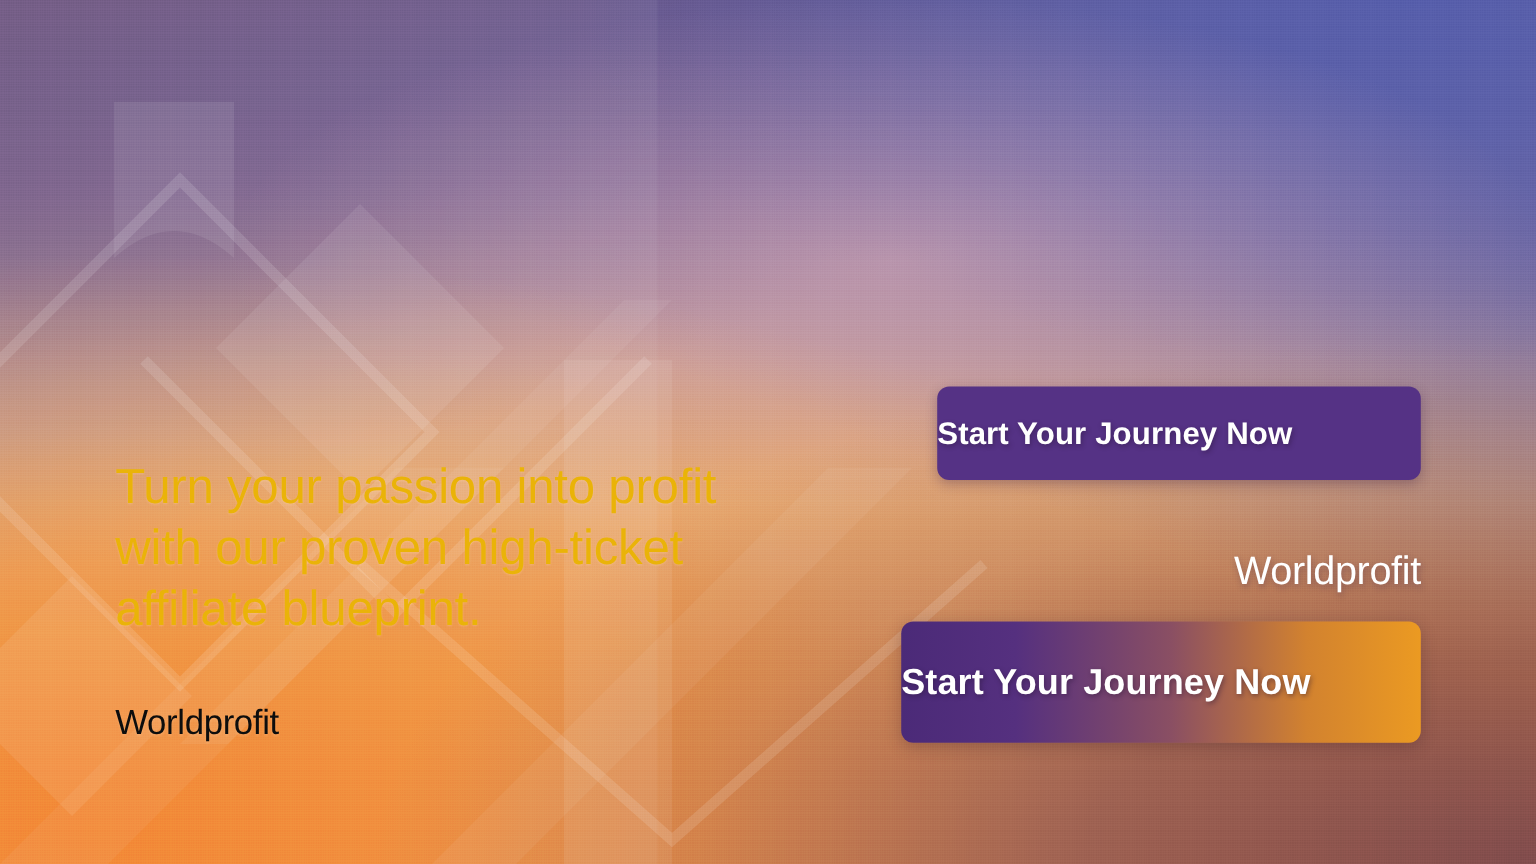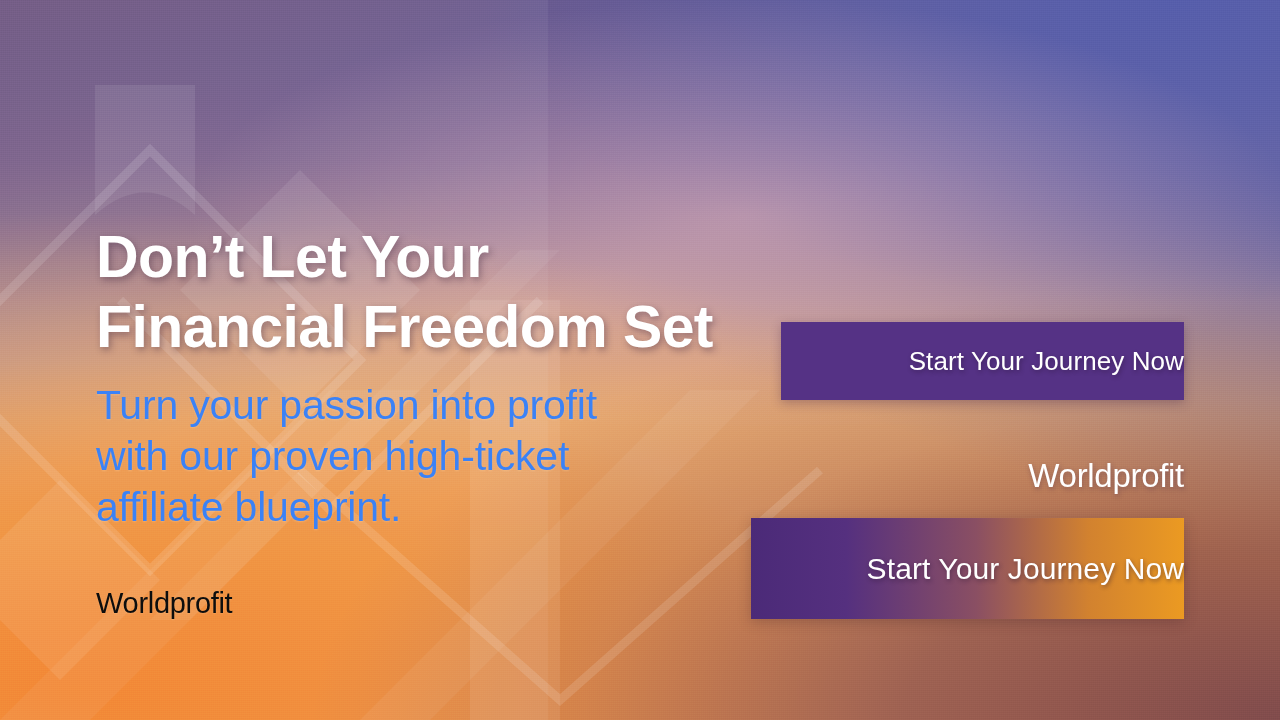--- a/index.html
+++ b/index.html
@@ -112,43 +112,44 @@
     line-height: 70px;
     letter-spacing: -0.6px;
     text-shadow: 2px 3px 7px rgba(60,35,60,0.40);
     white-space: pre-line;
   }
   .subcopy {
     position: absolute;
     left: 96px;
     top: 340px;
     width: 600px;
-    color: #3b82f6;
+    color: #eab308;
     font-size: 41px;
     font-weight: normal;
     line-height: 51px;
     letter-spacing: -0.2px;
     text-shadow: 0 1px 2px rgba(255,210,160,0.35);
     white-space: pre-line;
     margin-top: 40px;
   }
 
   
   .btn {
     position: absolute;
     display: flex;
     align-items: center;
-    justify-content: flex-end;
+    justify-content: flex-start;
     color: #ffffff;
-    font-weight: normal;
+    font-weight: bold;
     letter-spacing: 0.1px;
     text-shadow: 1px 2px 4px rgba(40,20,50,0.45);
     box-sizing: border-box;
     cursor: pointer;
     user-select: none;
+    border-radius: 10px;
   }
   #btn-primary {
     left: 781px;
     top: 322px;
     width: 403px;
     height: 78px;
     font-size: 26px;
     background: #553285;
     box-shadow: 0 3px 10px rgba(60,30,70,0.30);
   }
@@ -218,22 +219,20 @@
       <g fill="rgba(255,255,255,0.06)">
         <path d="M 0 720 L 330 390 L 420 390 L 90 720 Z"></path>
         <path d="M 360 720 L 690 390 L 760 390 L 430 720 Z"></path>
         <path d="M 150 620 L 520 250 L 560 250 L 190 620 Z"></path>
       </g>
     </svg>
   </div>
 
   <div class="grain"></div>
 
-  <h1 class="headline">Don’t Let Your
-Financial Freedom Set</h1>
 
   <p class="subcopy">Turn your passion into profit
 with our proven high-ticket
 affiliate blueprint.</p>
 
   <div class="btn" id="btn-primary">
     <span>Start Your Journey Now</span>
   </div>
 
   <div class="wordmark" id="wordmark-light">Worldprofit</div>

